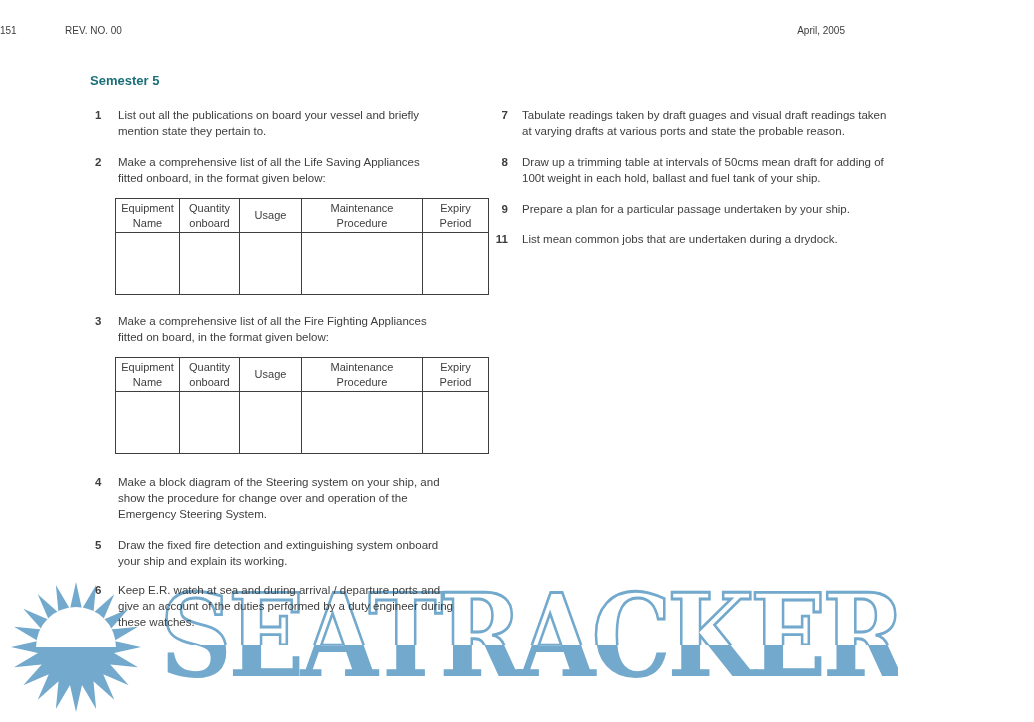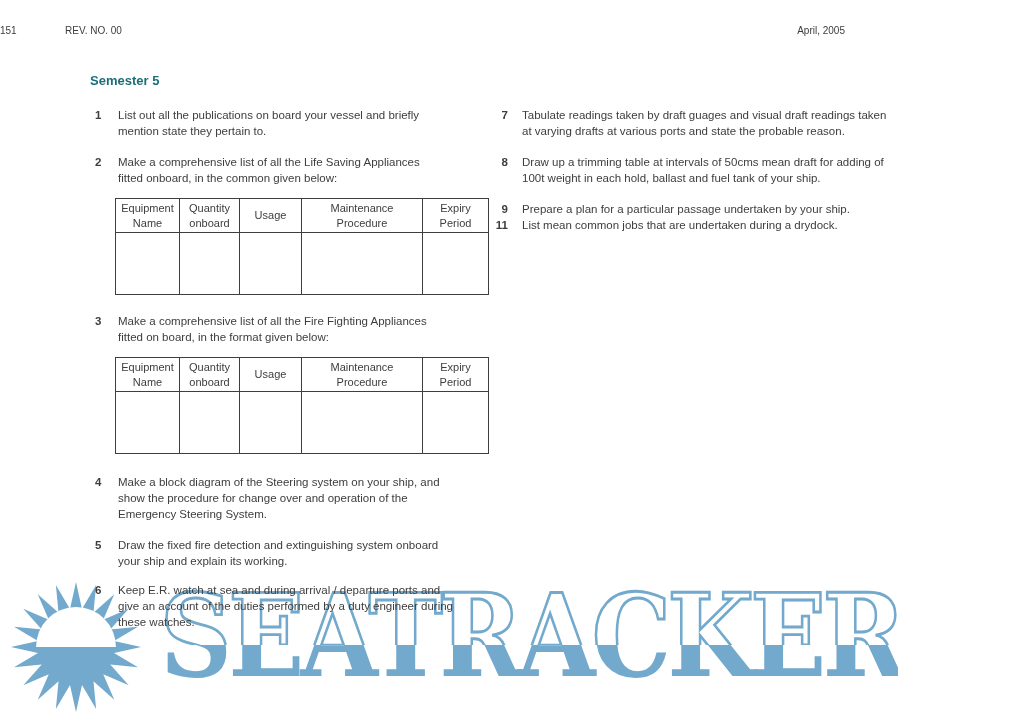--- a/index.html
+++ b/index.html
@@ -67,21 +67,21 @@
 
     <div class="item">
       <span class="num">1</span>
       <span class="text">List out all the publications on board your vessel and briefly
 mention state they pertain to.</span>
     </div>
 
     <div class="item" style="margin-top:15px">
       <span class="num">2</span>
       <span class="text">Make a comprehensive list of all the Life Saving Appliances
-fitted onboard, in the common given below:</span>
+fitted onboard, in the format given below:</span>
     </div>
 
     <table class="equip">
       <tbody>
           <tr>
         <th class="cw1">Equipment
 Name</th>
         <th class="cw2">Quantity
 onboard</th>
         <th class="cw3">Usage</th>
@@ -163,21 +163,21 @@
       <span class="text">Draw up a trimming table at intervals of 50cms mean draft for adding of
 100t weight in each hold, ballast and fuel tank of your ship.</span>
     </div>
 
     <div class="item" style="margin-top:15px">
       <span class="num">9</span>
       <span class="text">Prepare a plan for a particular passage undertaken by your ship.</span>
     </div>
 
 
-    <div class="item" style="">
+    <div class="item" style="margin-top:14px">
       <span class="num">11</span>
       <span class="text">List mean common jobs that are undertaken during a drydock.</span>
     </div>
   </div>
 
   <svg class="sun" width="150" height="148" viewBox="0 0 200 200">
     <polygon fill="#72a9cc" points="188,100 151.4,108.1 183.7,127.2 146.3,123.6 171.2,151.7 136.8,136.8 151.7,171.2 123.6,146.3 127.2,183.7 108.1,151.4 100,188 91.9,151.4 72.8,183.7 76.4,146.3 48.3,171.2 63.2,136.8 28.8,151.7 53.7,123.6 16.3,127.2 48.6,108.1 12,100 48.6,91.9 16.3,72.8 53.7,76.4 28.8,48.3 63.2,63.2 48.3,28.8 76.4,53.7 72.8,16.3 91.9,48.6 100,12 108.1,48.6 127.2,16.3 123.6,53.7 151.7,28.8 136.8,63.2 171.2,48.3 146.3,76.4 183.7,72.8 151.4,91.9"></polygon>
     <path fill="#ffffff" d="M46,100 A54,54 0 0 1 154,100 Z"></path>
   </svg>
 

